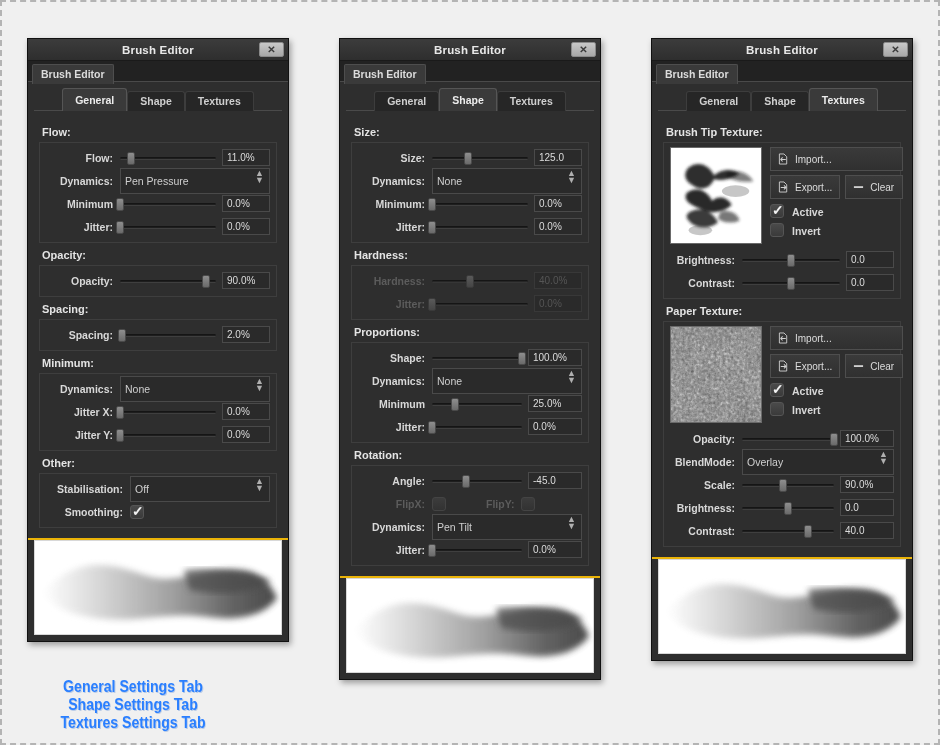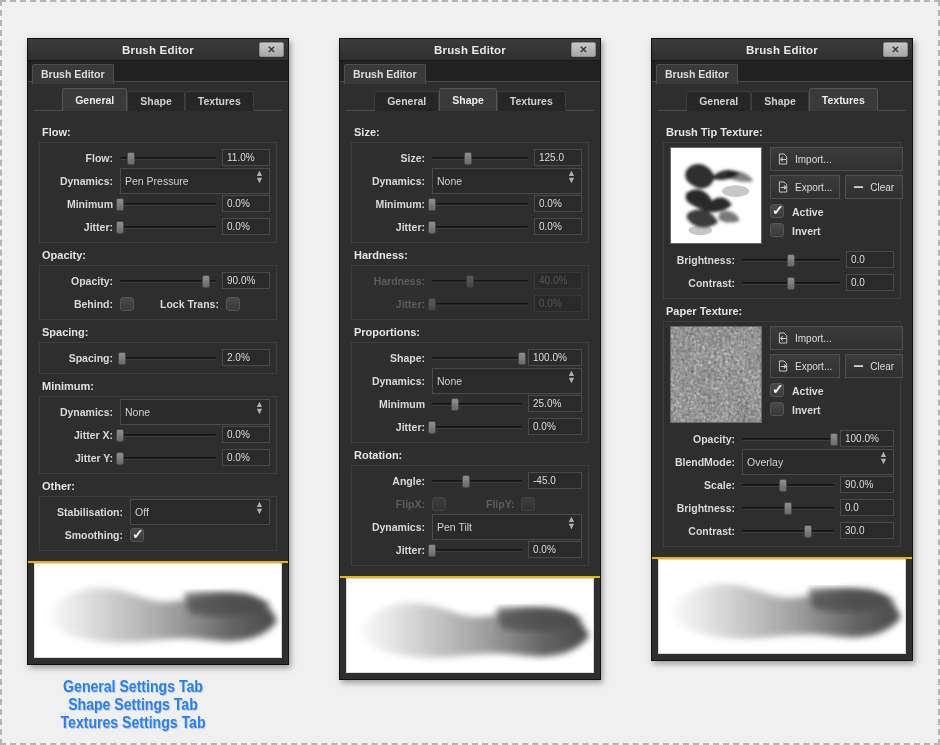--- a/index.html
+++ b/index.html
@@ -282,26 +282,20 @@
 
           <div class="grp-title">Opacity:</div>
           <div class="grp-box">
             <div class="row">
               <div class="lbl">Opacity:</div>
               <div class="slider">
                 <div class="groove"></div>
                 <div class="knob" style="left: 90%;"></div>
               </div>
               <div class="valbox">90.0%</div>
-            </div>
-            <div class="row">
-              <div class="lbl">Behind:</div>
-              <div class="cbox"></div>
-              <div class="lbl" style="width:auto;padding-left:26px">Lock Trans:</div>
-              <div class="cbox"></div>
             </div>
           </div>
 
           <div class="grp-title">Spacing:</div>
           <div class="grp-box">
             <div class="row">
               <div class="lbl">Spacing:</div>
               <div class="slider">
                 <div class="groove"></div>
                 <div class="knob" style="left: 2%;"></div>
@@ -724,21 +718,21 @@
                 <div class="knob" style="left: 50%;"></div>
               </div>
               <div class="valbox w54">0.0</div>
             </div>
             <div class="row">
               <div class="lbl" style="width:72px">Contrast:</div>
               <div class="slider">
                 <div class="groove"></div>
                 <div class="knob" style="left: 72%;"></div>
               </div>
-              <div class="valbox w54">30.0</div>
+              <div class="valbox w54">40.0</div>
             </div>
           </div>
 
         </div>
       </div>
       <div class="win-foot">
         <div class="preview">
           <svg width="100%" height="100%" viewBox="0 0 248 95" preserveAspectRatio="none">
             <defs>
               <linearGradient id="pg3" x1="0" y1="0" x2="1" y2="0">

